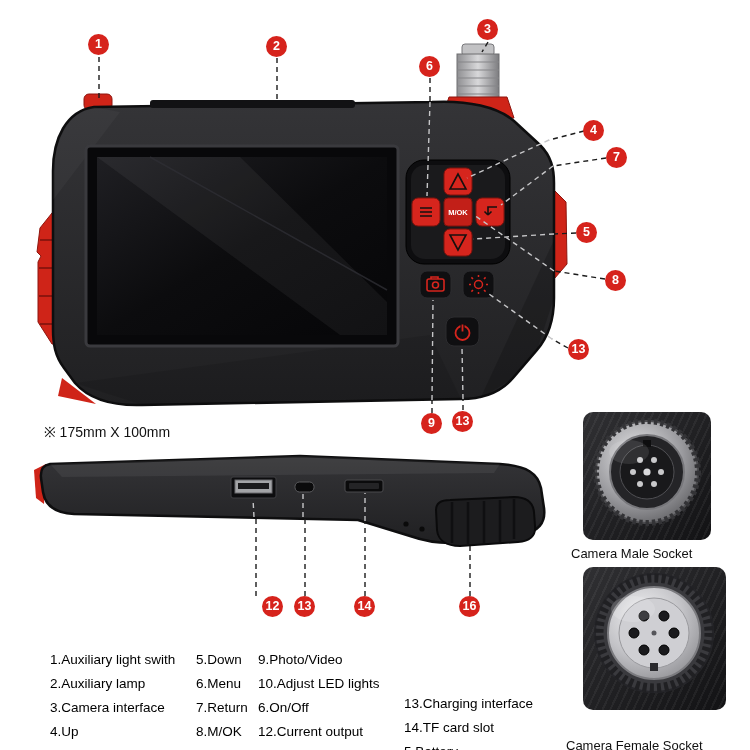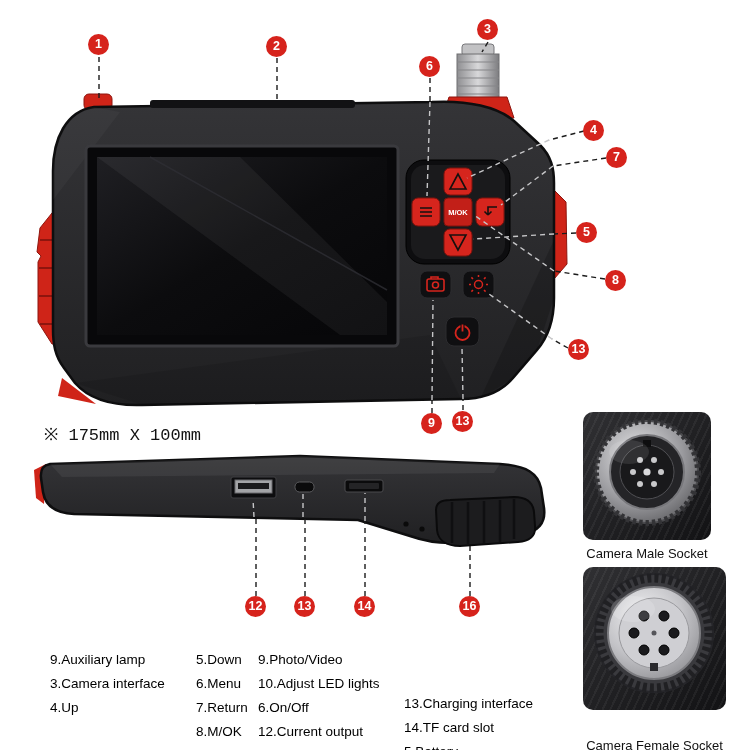--- a/index.html
+++ b/index.html
@@ -6,29 +6,29 @@
   .stage{
     position:relative;width:750px;height:750px;background:#ffffff;overflow:hidden;
     font-family:"Liberation Sans",sans-serif;color:#111;
   }
   .art{position:absolute;left:0;top:0;width:750px;height:750px;}
   .co{
     position:absolute;width:21px;height:21px;border-radius:50%;
     background:var(--accent,#d6231c);color:#fff;font-size:12.5px;font-weight:bold;
     display:flex;align-items:center;justify-content:center;line-height:1;
   }
-  .note{position:absolute;left:44px;top:422px;font-size:17px;color:#111;font-family:Liberation Mono, monospace;}
+  .note{position:absolute;left:44px;top:422px;font-size:14px;color:#111;}
   .photo{position:absolute;border-radius:10px;overflow:hidden;
     background:
       repeating-linear-gradient(115deg, rgba(255,255,255,0.05) 0px, rgba(255,255,255,0.05) 2px, transparent 2px, transparent 7px),
       linear-gradient(135deg,#303033,#121214);
   }
   .photo.male{left:583px;top:412px;width:128px;height:128px;}
   .photo.female{left:583px;top:567px;width:143px;height:143px;}
-  .photo-label{position:absolute;font-size:13px;color:#111;text-align:center;}
+  .photo-label{position:absolute;font-size:13px;color:#111;text-align:left;}
   .photo-label.male{left:571px;top:546px;width:152px;}
   .photo-label.female{left:566px;top:716px;width:177px;margin-top:22px;}
   .legend{position:absolute;left:50px;top:648px;display:flex;font-size:13.5px;color:#000;}
   .legend ul{list-style:none;margin:0;padding:0;}
   .legend li{height:24px;line-height:24px;white-space:nowrap;}
   .legend .c1{width:146px;}
   .legend .c2{width:62px;}
   .legend .c3{width:146px;}
   .legend .c4{width:160px;margin-top:44px;}
 </style>
@@ -184,21 +184,21 @@
   <div class="co" style="left:266px;top:36px">2</div>
   <div class="co" style="left:477px;top:19px">3</div>
   <div class="co" style="left:583px;top:120px">4</div>
   <div class="co" style="left:576px;top:222px">5</div>
   <div class="co" style="left:419px;top:56px">6</div>
   <div class="co" style="left:606px;top:147px">7</div>
   <div class="co" style="left:605px;top:270px">8</div>
   <div class="co" style="left:421px;top:413px">9</div>
   <div class="co" style="left:568px;top:339px">13</div>
   <div class="co" style="left:452px;top:411px">13</div>
-  <div class="co" style="left:245px;top:596px">12</div>
+  <div class="co" style="left:262px;top:596px">12</div>
   <div class="co" style="left:294px;top:596px">13</div>
   <div class="co" style="left:354px;top:596px">14</div>
   <div class="co" style="left:459px;top:596px">16</div>
 
   <div class="note">※ 175mm X 100mm</div>
 
   <div class="photo male">
     <svg width="128" height="128" viewBox="0 0 128 128">
       <defs>
         <radialGradient id="gm1" cx="40%" cy="35%" r="75%">
@@ -245,21 +245,22 @@
       <circle cx="81" cy="49" r="5" fill="#1a1a1d" stroke="#000"></circle>
       <circle cx="71" cy="66" r="2.5" fill="#55555a"></circle>
       <rect x="67" y="96" width="8" height="8" fill="#2a2a2e"></rect>
       <ellipse cx="50" cy="42" rx="22" ry="13" fill="#ffffff" opacity="0.16"></ellipse>
     </svg>
   </div>
   <div class="photo-label female">Camera Female Socket</div>
 
   <div class="legend">
     <ul class="c1">
-      <li>9.Auxiliary lamp</li>
+      <li>1.Auxiliary light swith</li>
+      <li>2.Auxiliary lamp</li>
       <li>3.Camera interface</li>
       <li>4.Up</li>
     </ul>
     <ul class="c2">
       <li>5.Down</li>
       <li>6.Menu</li>
       <li>7.Return</li>
       <li>8.M/OK</li>
     </ul>
     <ul class="c3">

